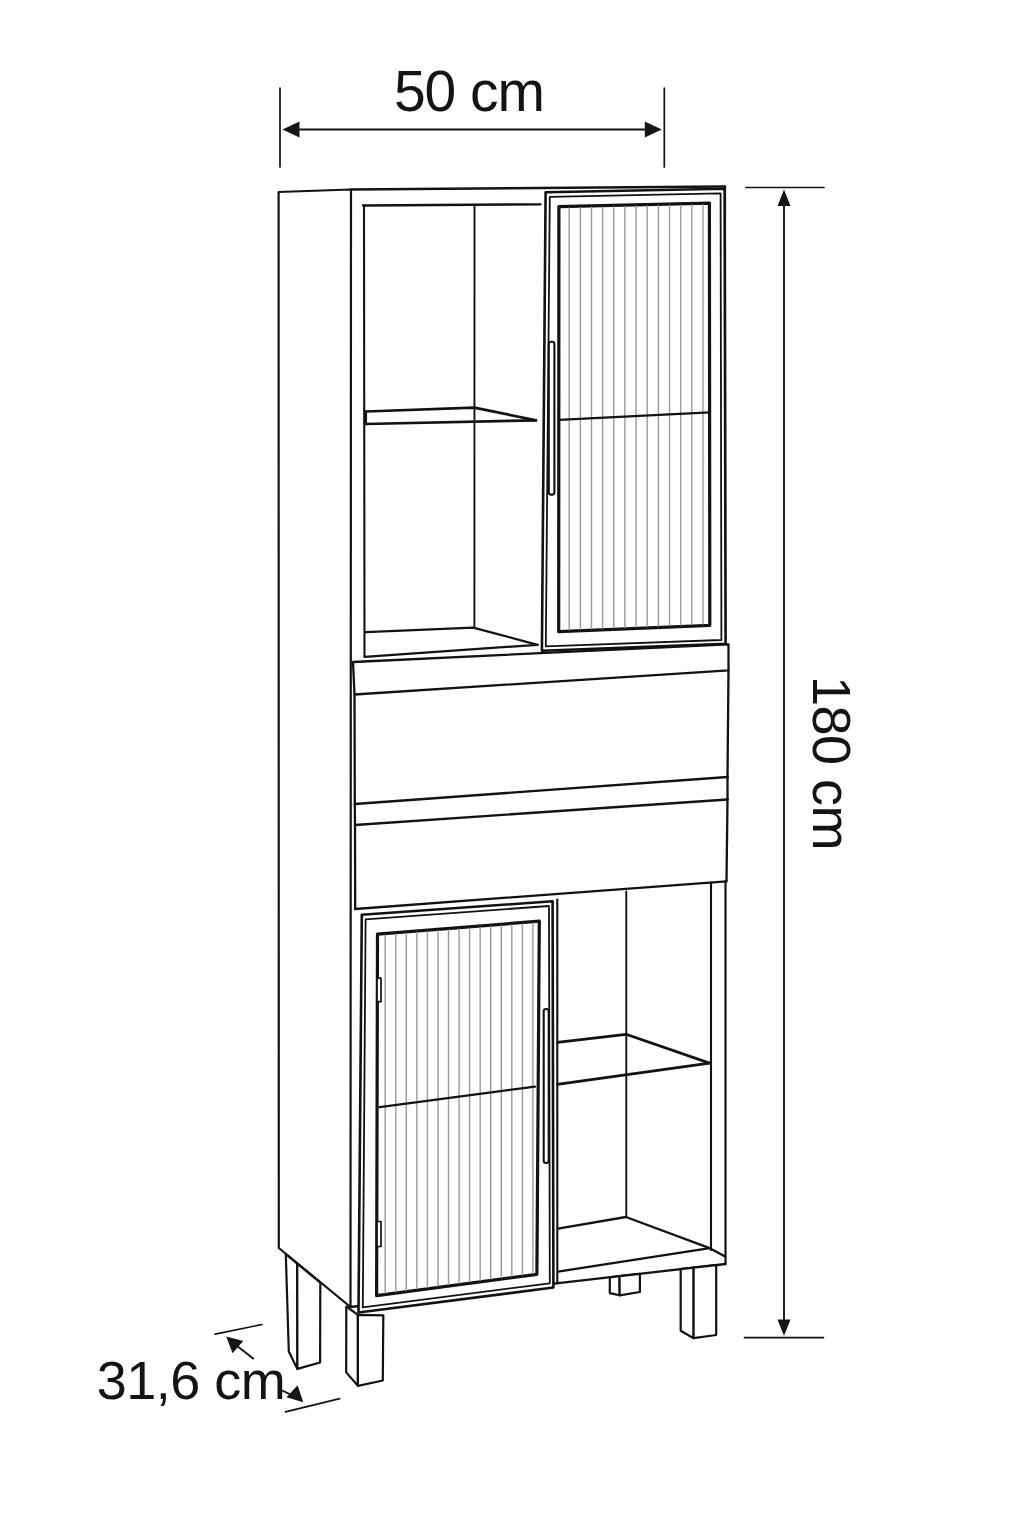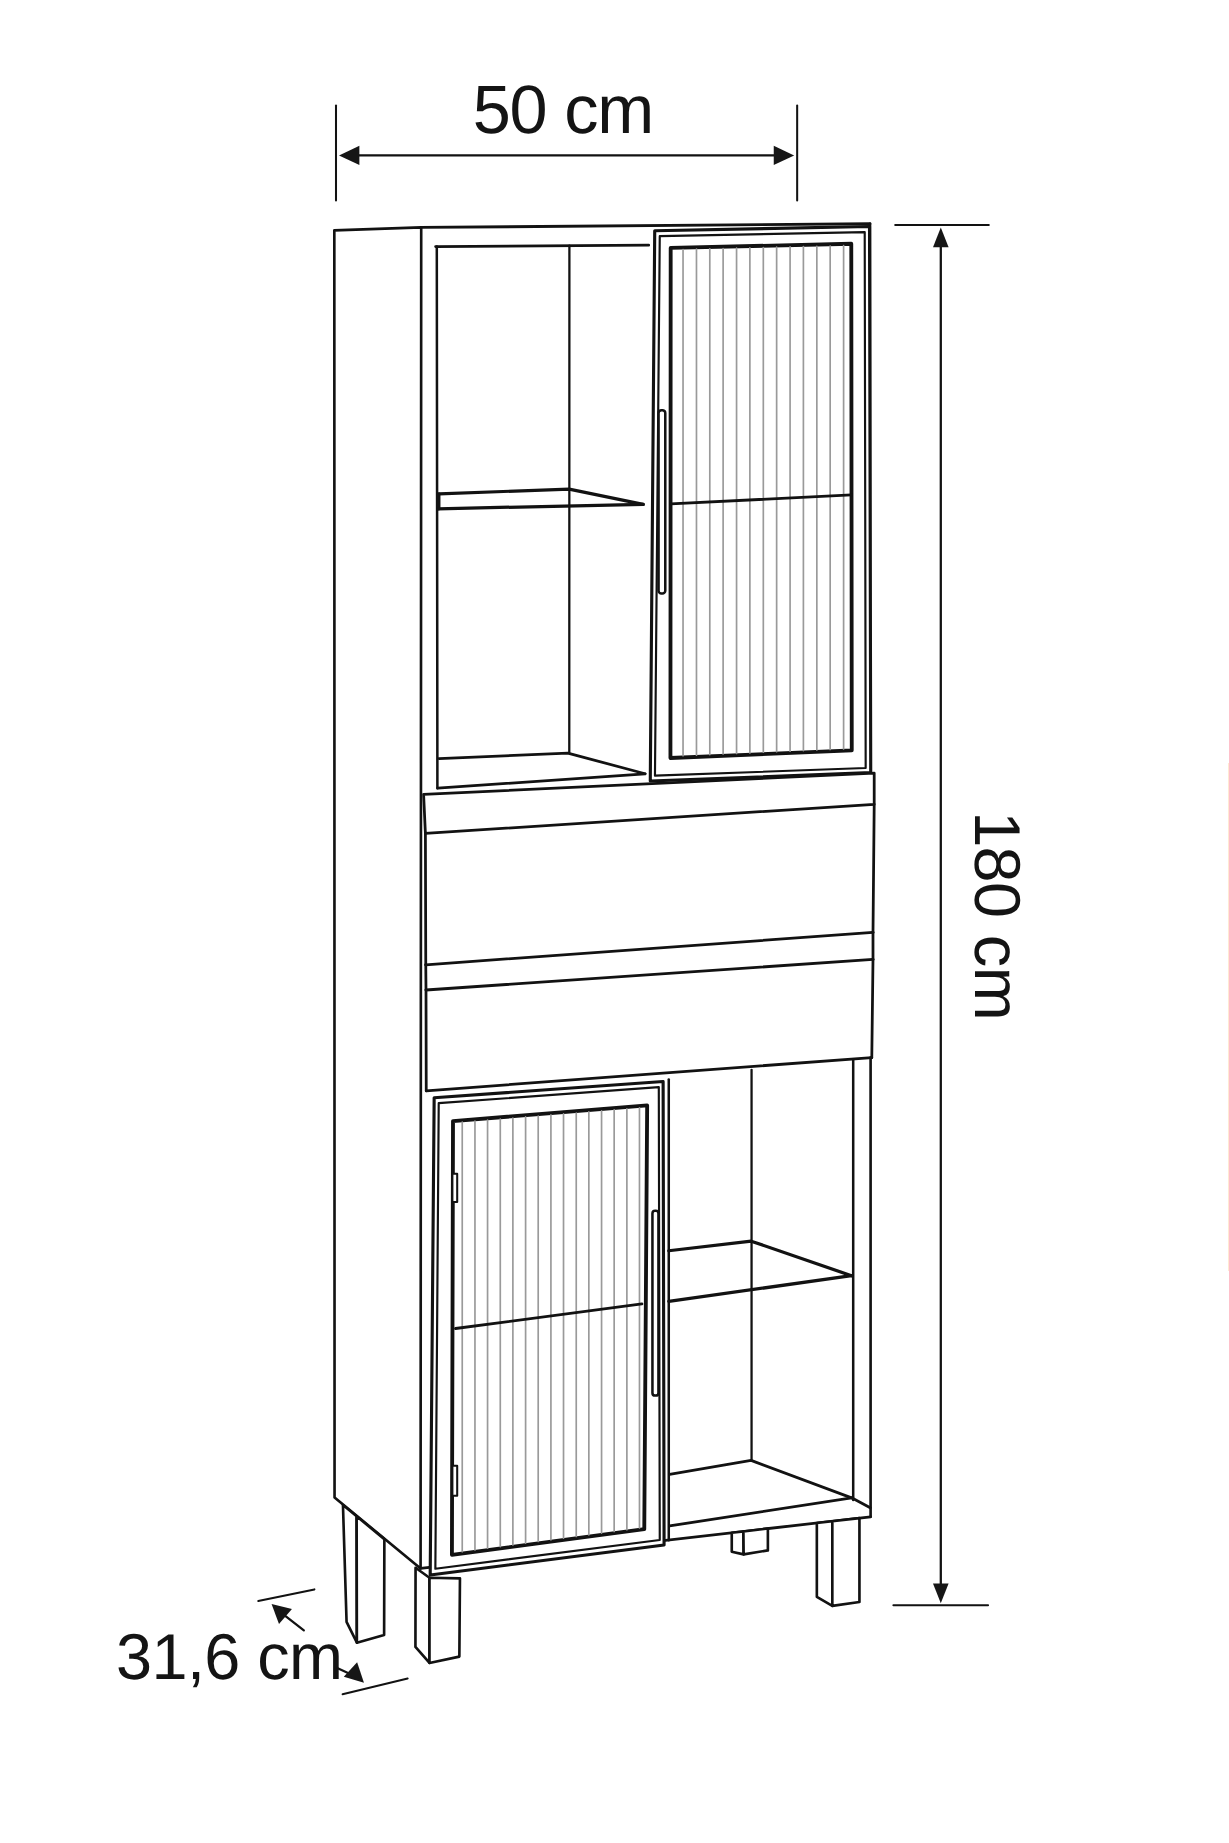--- a/index.html
+++ b/index.html
@@ -1,16 +1,16 @@
 <!DOCTYPE html>
 <html><head>
 <meta charset="utf-8">
 <style>
   html,body{margin:0;padding:0;background:#fff;}
-  .page{position:relative;width:1024px;height:1536px;background:#fdba74;overflow:hidden;
+  .page{position:relative;width:1024px;height:1536px;background:#d946ef;overflow:hidden;
         font-family:"Liberation Sans",sans-serif;}
   svg{position:absolute;top:0;left:0;}
   .lbl{fill:#141414;font-family:"Liberation Sans",sans-serif;font-size:57px;letter-spacing:-1px;}
   .lbl2{fill:#141414;font-family:"Liberation Sans",sans-serif;font-size:54px;letter-spacing:-0.5px;}
 </style>
 </head>
 <body>
 <div class="page">
 <svg width="1024" height="1536" viewBox="0 0 1024 1536">
 

